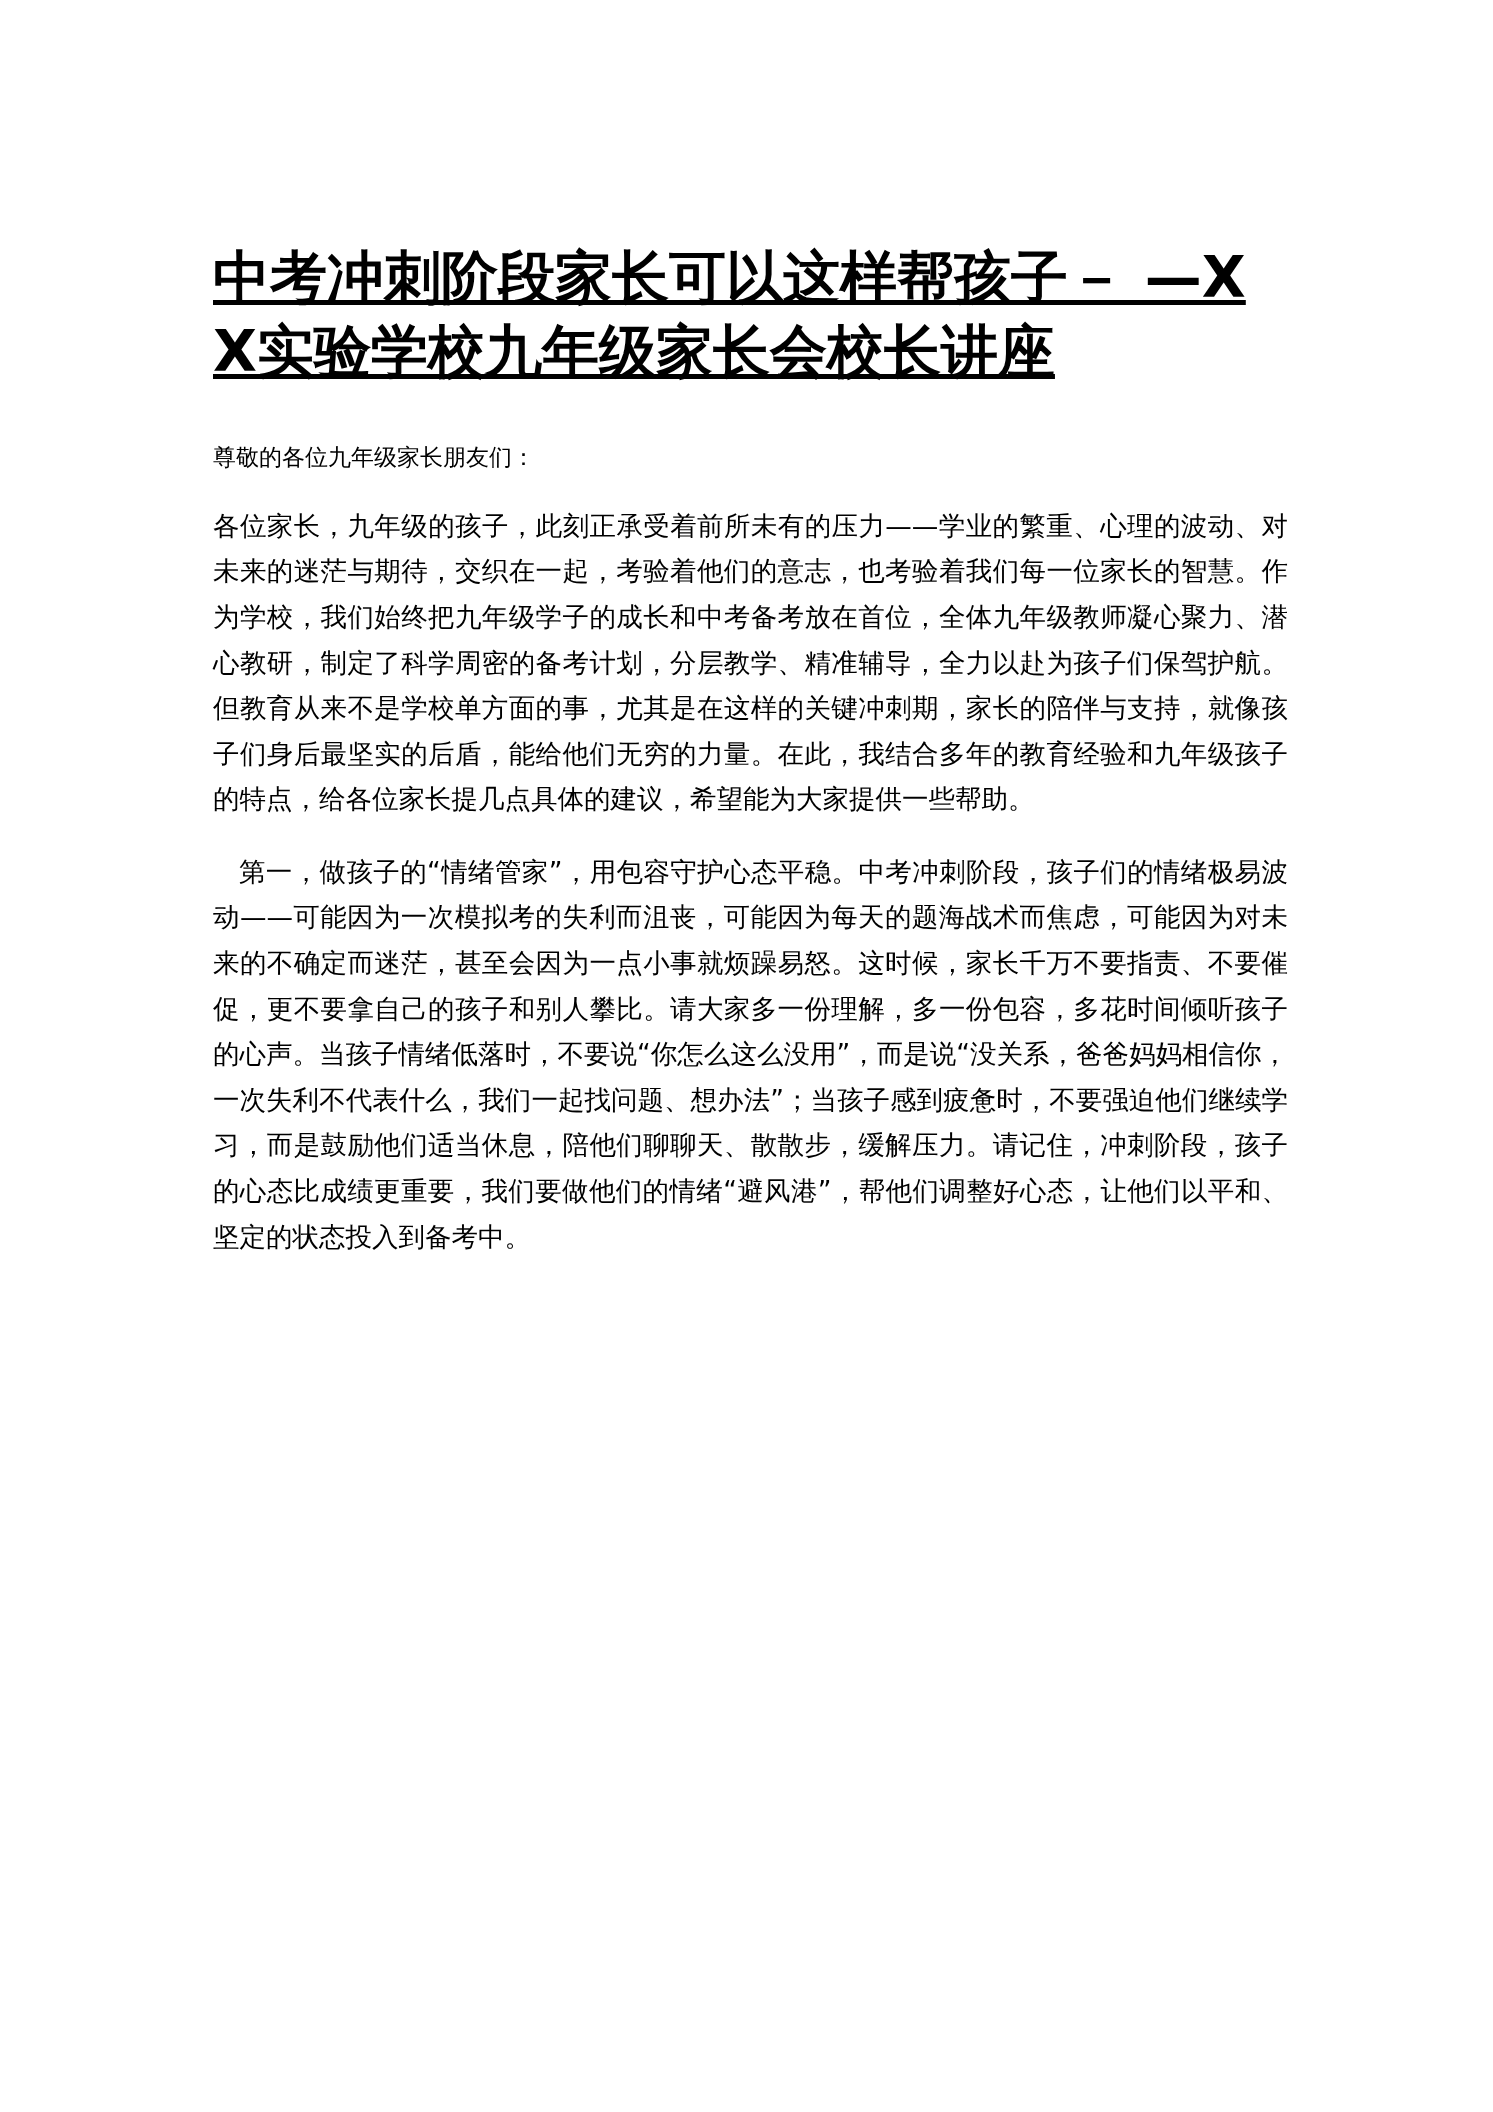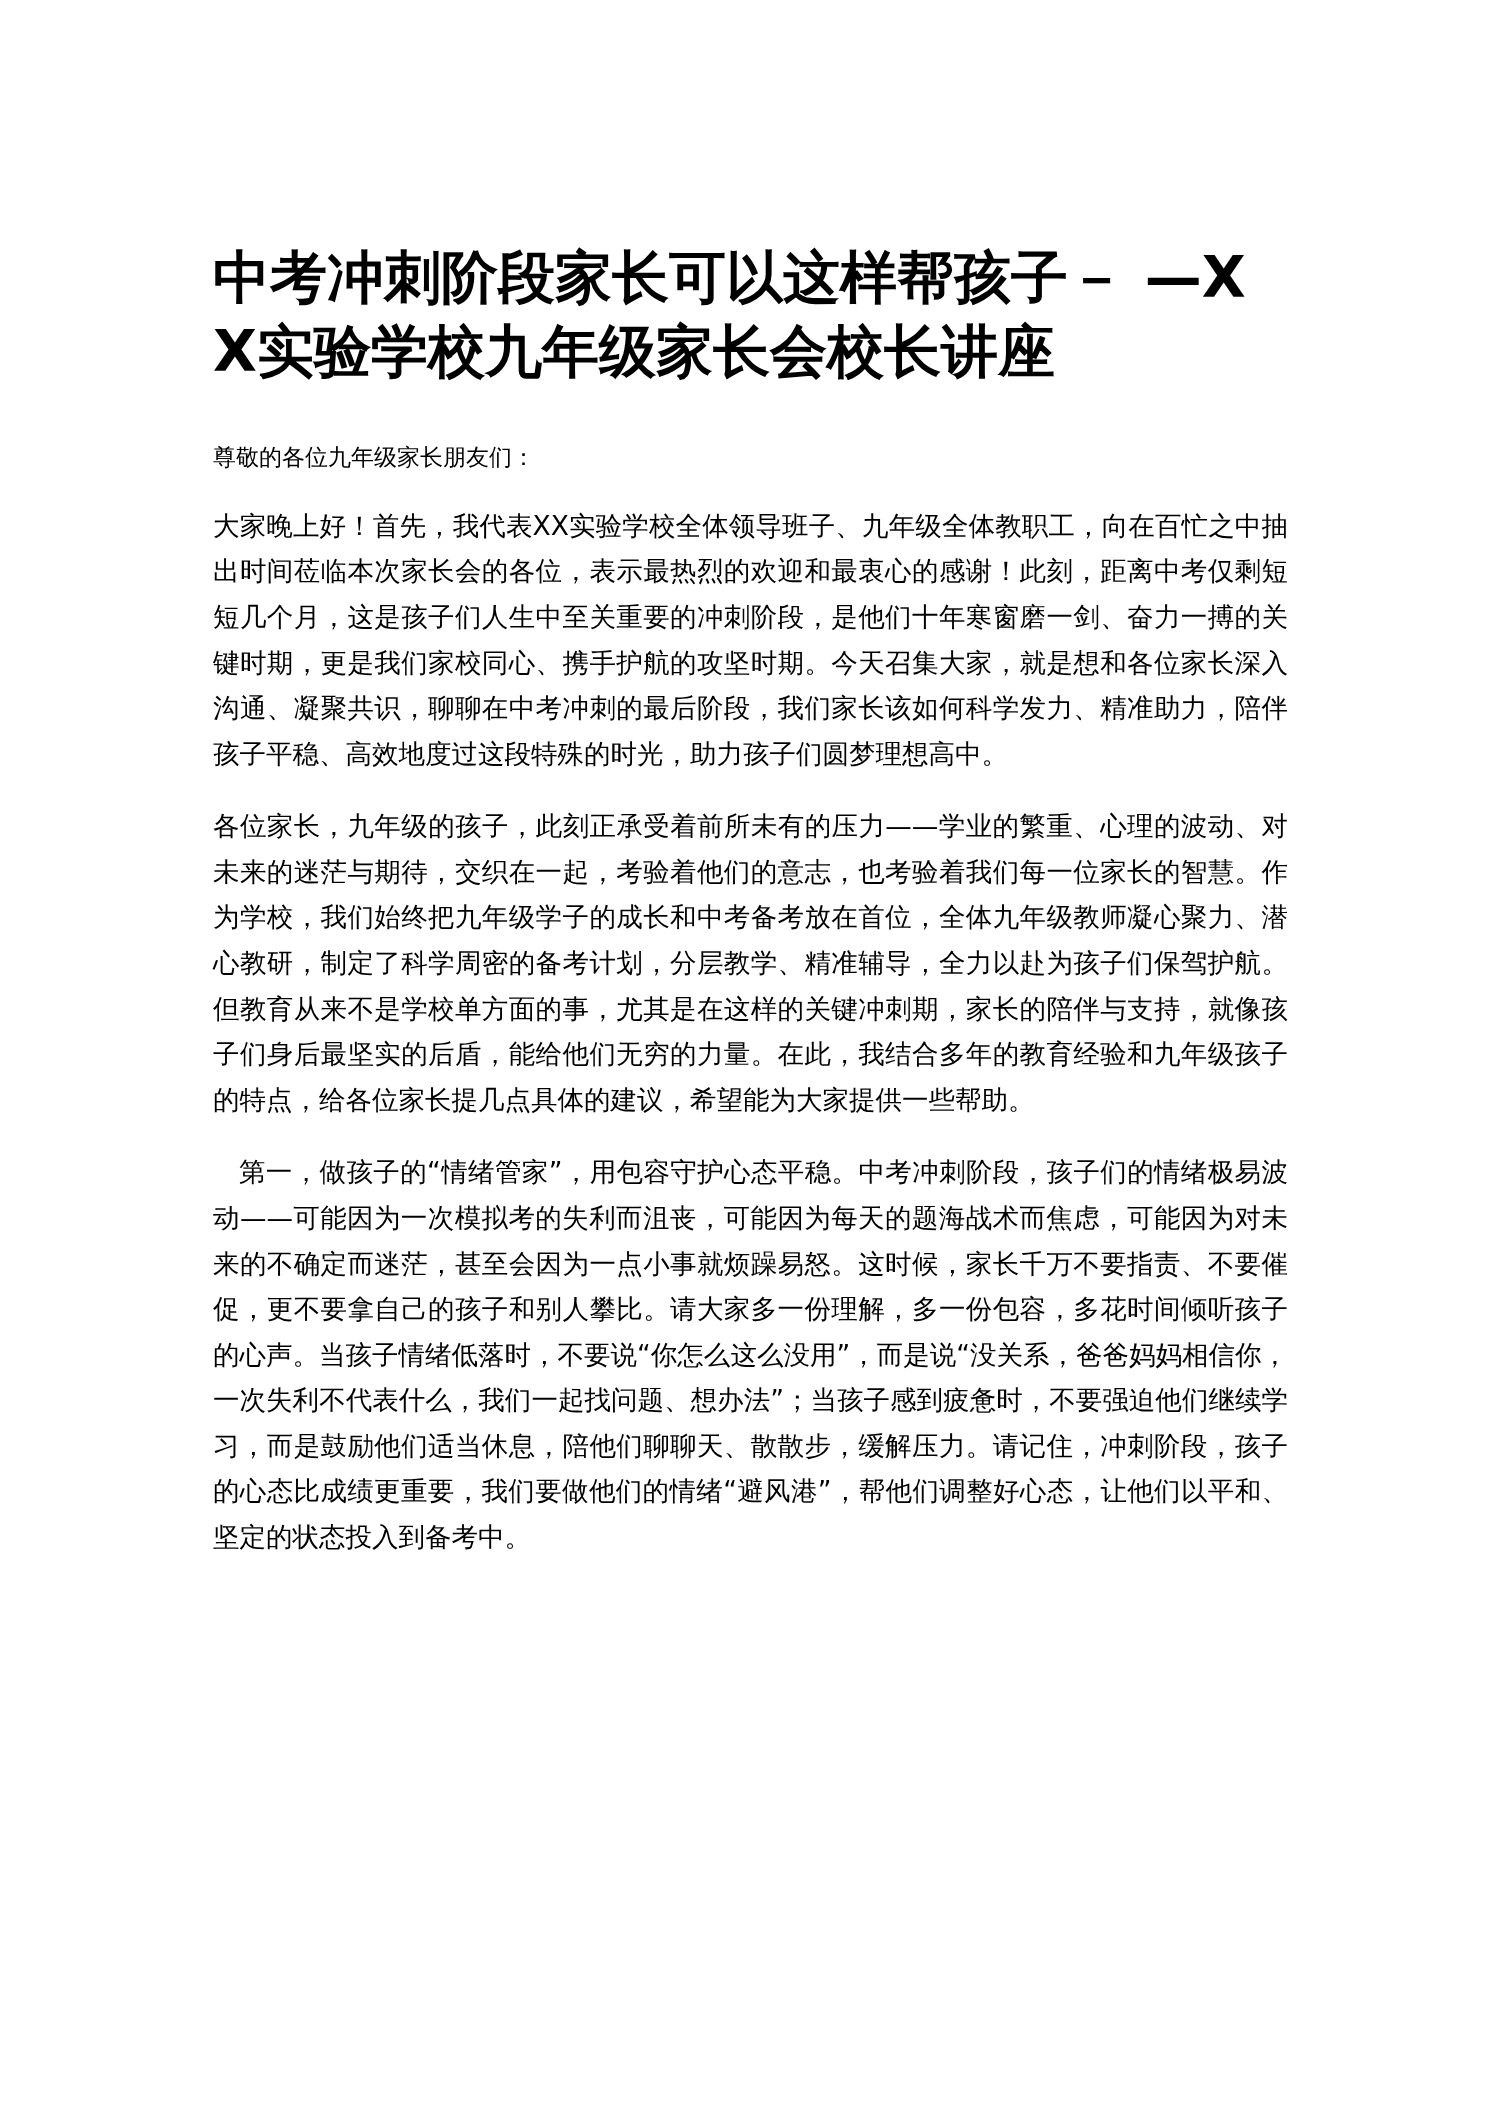--- a/index.html
+++ b/index.html
@@ -28,20 +28,21 @@
     width: 1075px;
   }
   .doc-title {
     font-size: 57px;
     font-weight: 700;
     line-height: 1.30;
     letter-spacing: 0px;
     margin: 0 0 52px 0;
     text-align: left;
     word-break: break-all;
+    text-decoration: underline;
   }
   .salutation {
     font-size: 23px;
     line-height: 1.55;
     margin: 0 0 27px 0;
     text-align: justify;
     text-justify: inter-character;
     word-break: break-all;
   }
   .para {
@@ -61,21 +62,20 @@
 </head>
 <body>
 
 <div class="page">
   <div class="content">
 
     <h1 class="doc-title">中考冲刺阶段家长可以这样帮孩子－ —XX实验学校九年级家长会校长讲座</h1>
 
     <p class="salutation">尊敬的各位九年级家长朋友们：</p>
 
-    <p class="para">大家晚上好！首先，我代表XX实验学校全体领导班子、九年级全体教职工，向在百忙之中抽出时间莅临本次家长会的各位，表示最热烈的欢迎和最衷心的感谢！此刻，距离中考仅剩短短几个月，这是孩子们人生中至关重要的冲刺阶段，是他们十年寒窗磨一剑、奋力一搏的关键时期，更是我们家校同心、携手护航的攻坚时期。今天召集大家，就是想和各位家长深入沟通、凝聚共识，聊聊在中考冲刺的最后阶段，我们家长该如何科学发力、精准助力，陪伴孩子平稳、高效地度过这段特殊的时光，助力孩子们圆梦理想高中。</p>
 
     <p class="para">各位家长，九年级的孩子，此刻正承受着前所未有的压力——学业的繁重、心理的波动、对未来的迷茫与期待，交织在一起，考验着他们的意志，也考验着我们每一位家长的智慧。作为学校，我们始终把九年级学子的成长和中考备考放在首位，全体九年级教师凝心聚力、潜心教研，制定了科学周密的备考计划，分层教学、精准辅导，全力以赴为孩子们保驾护航。但教育从来不是学校单方面的事，尤其是在这样的关键冲刺期，家长的陪伴与支持，就像孩子们身后最坚实的后盾，能给他们无穷的力量。在此，我结合多年的教育经验和九年级孩子的特点，给各位家长提几点具体的建议，希望能为大家提供一些帮助。</p>
 
     <p class="para para-indent">第一，做孩子的“情绪管家”，用包容守护心态平稳。中考冲刺阶段，孩子们的情绪极易波动——可能因为一次模拟考的失利而沮丧，可能因为每天的题海战术而焦虑，可能因为对未来的不确定而迷茫，甚至会因为一点小事就烦躁易怒。这时候，家长千万不要指责、不要催促，更不要拿自己的孩子和别人攀比。请大家多一份理解，多一份包容，多花时间倾听孩子的心声。当孩子情绪低落时，不要说“你怎么这么没用”，而是说“没关系，爸爸妈妈相信你，一次失利不代表什么，我们一起找问题、想办法”；当孩子感到疲惫时，不要强迫他们继续学习，而是鼓励他们适当休息，陪他们聊聊天、散散步，缓解压力。请记住，冲刺阶段，孩子的心态比成绩更重要，我们要做他们的情绪“避风港”，帮他们调整好心态，让他们以平和、坚定的状态投入到备考中。</p>
 
 
   </div>
 </div>
 
 </body></html>

